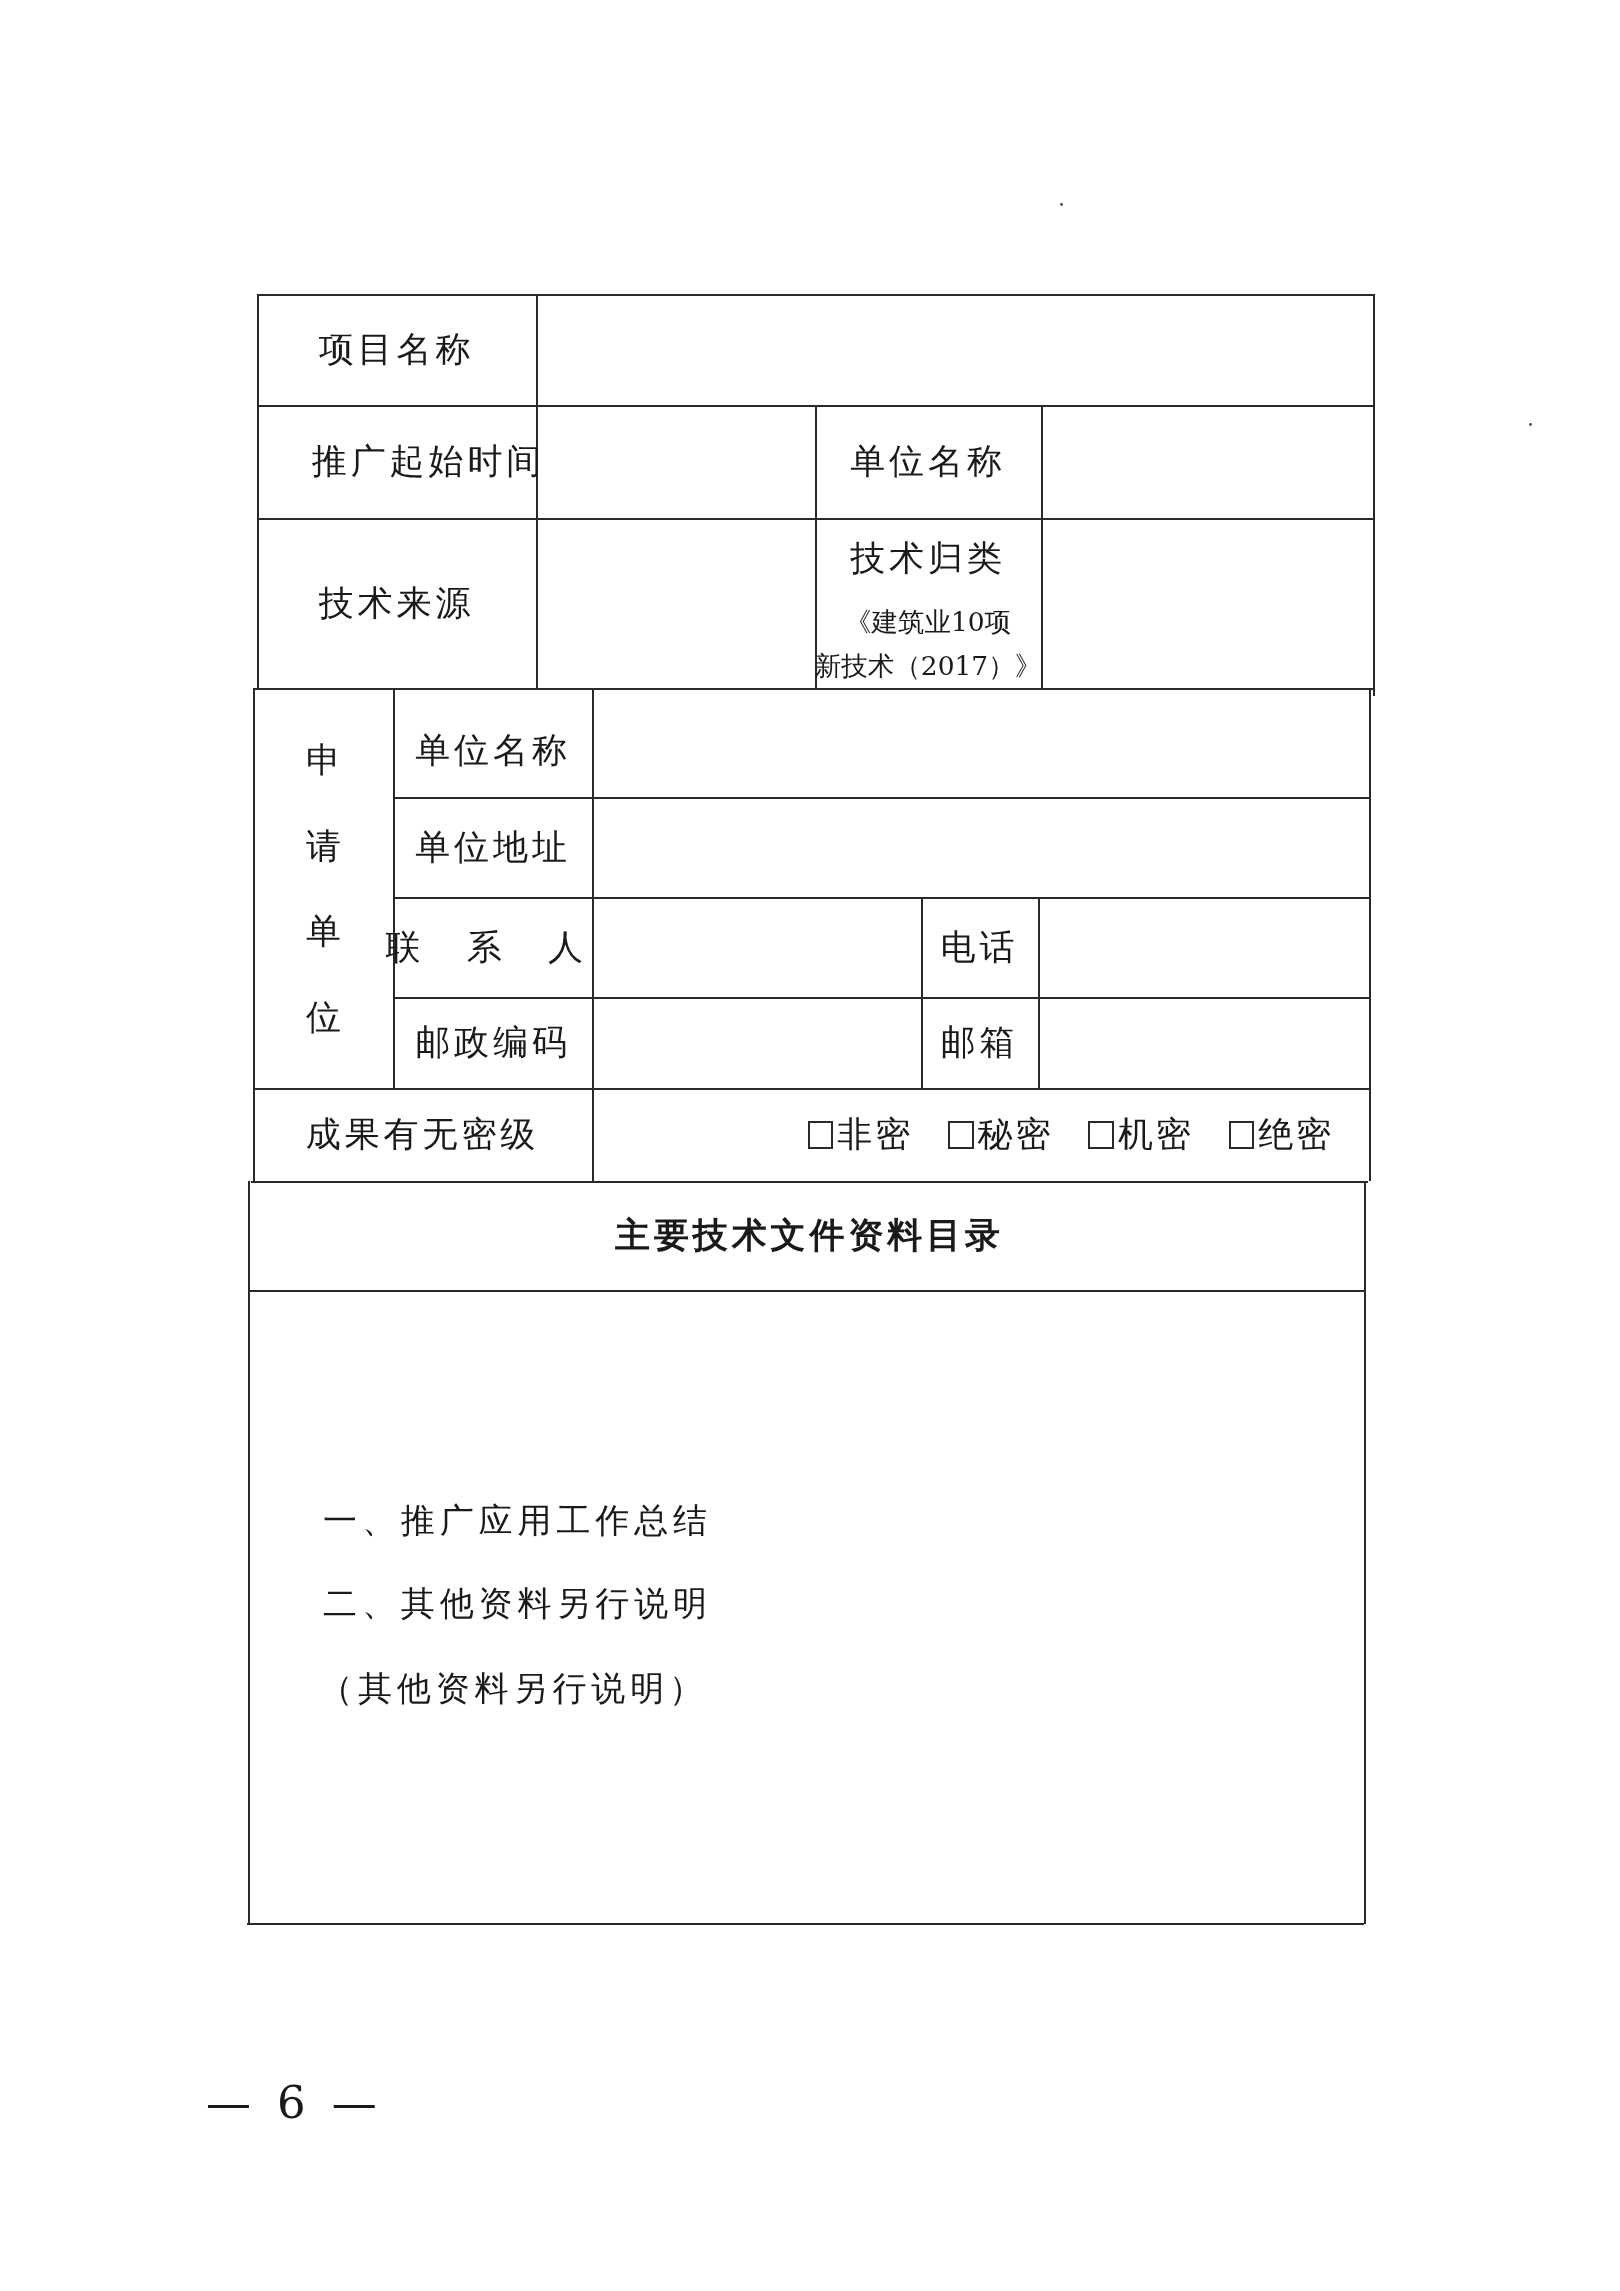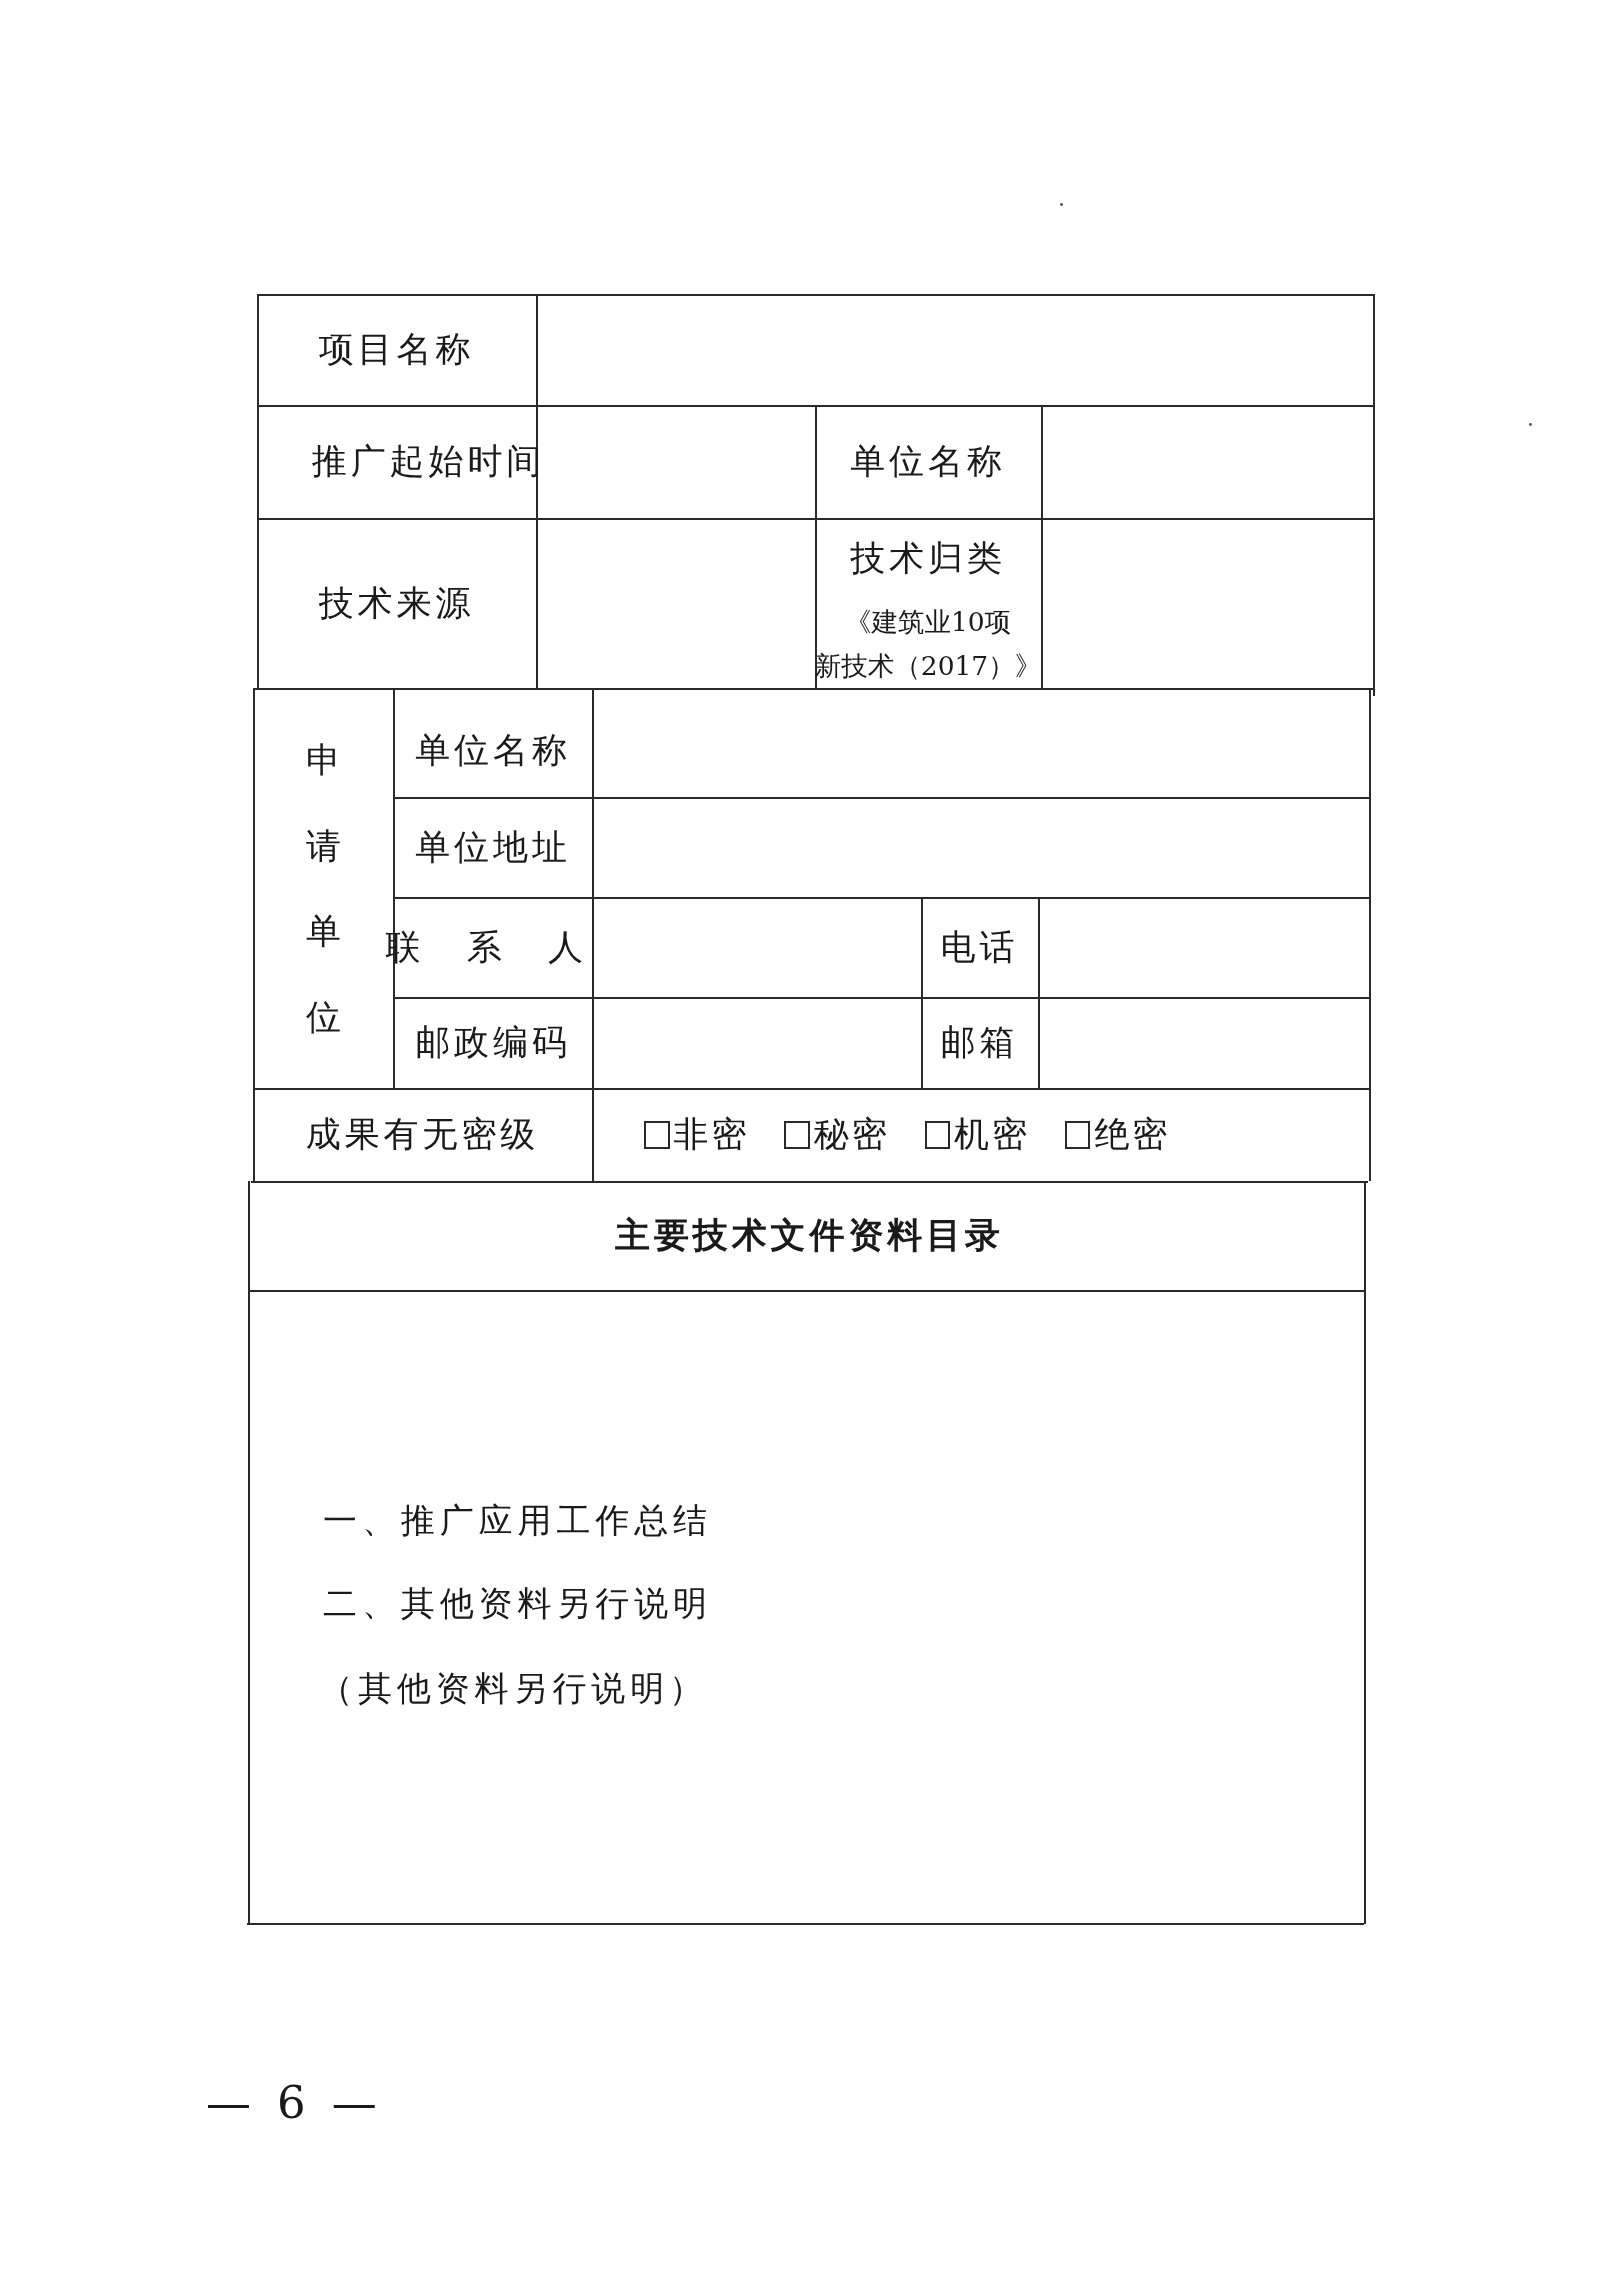--- a/index.html
+++ b/index.html
@@ -62,21 +62,21 @@
 <div class="vert" style="left:306px;top:994px;">位</div>
 
 <div class="lbl" style="left:394px;top:688px;width:198px;height:125px;border-radius:17px;">单位名称</div>
 <div class="lbl" style="left:394px;top:797px;width:198px;height:100px;">单位地址</div>
 <div class="lbl" style="left:394px;top:897px;width:198px;height:100px;letter-spacing:17.6px;">联 系 人</div>
 <div class="lbl" style="left:921px;top:897px;width:117px;height:100px;">电话</div>
 <div class="lbl" style="left:394px;top:997px;width:198px;height:91px;">邮政编码</div>
 <div class="lbl" style="left:921px;top:997px;width:117px;height:91px;font-family:Liberation Mono, monospace;">邮箱</div>
 
 <div class="lbl" style="left:253px;top:1088px;width:339px;height:93px;">成果有无密级</div>
-<div class="lbl" style="left:592px;top:1088px;width:777px;height:93px;justify-content:flex-start;padding-left:52px;box-sizing:border-box;">
+<div class="lbl" style="left:592px;top:1088px;width:777px;height:93px;justify-content:flex-end;padding-left:74px;box-sizing:border-box;">
   <span class="opt"><span class="cb"></span><span>非密</span></span>
   <span class="opt"><span class="cb"></span><span>秘密</span></span>
   <span class="opt"><span class="cb"></span><span>机密</span></span>
   <span class="opt"><span class="cb"></span><span>绝密</span></span>
 </div>
 
 <div class="lbl" style="left:251px;top:1181px;width:1117px;height:109px;font-weight:bold;">主要技术文件资料目录</div>
 
 <div class="item" style="left:323px;top:1498px;">一、推广应用工作总结</div>
 <div class="item" style="left:323px;top:1581px;">二、其他资料另行说明</div>

